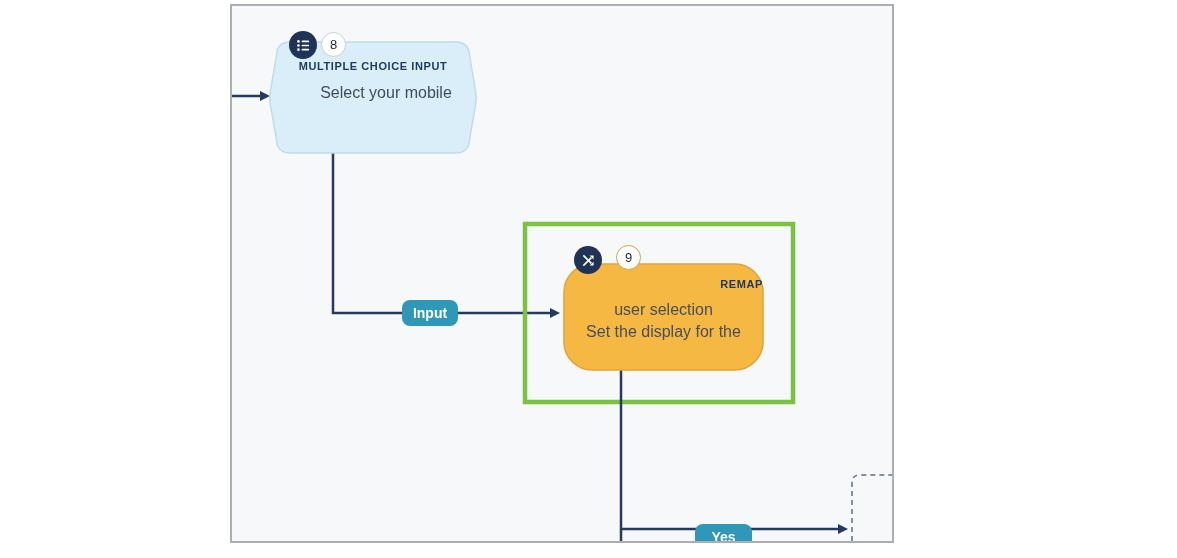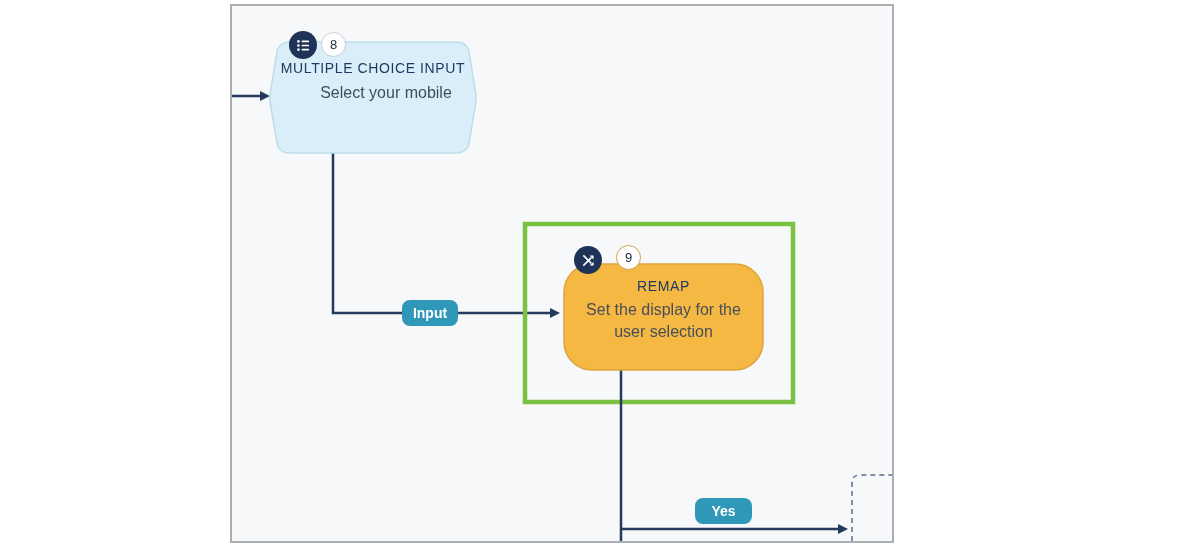--- a/index.html
+++ b/index.html
@@ -14,21 +14,21 @@
     background: #f6f8fa;
     border: 2px solid #abaeb3;
     overflow: hidden;
   }
   .layer { position: absolute; left: 0; top: 0; }
 
   .abs { position: absolute; }
 
   .node-title {
     position: absolute; text-align: center;
-    font-size: 14px; font-weight: normal; letter-spacing: 0.6px;
+    font-size: 11px; font-weight: bold; letter-spacing: 0.6px;
     color: #1e3a60; white-space: nowrap;
   }
   .node-body {
     position: absolute; text-align: center;
     font-size: 16px; line-height: 22px; color: #414d5b;
     white-space: nowrap;
   }
   .icon-circle {
     position: absolute; width: 28px; height: 28px; border-radius: 50%;
     background: #1e3357; display: flex; align-items: center; justify-content: center;
@@ -40,21 +40,21 @@
   }
   .num-badge.gray  { border: 1.5px solid #c9d1d9; }
   .num-badge.gold  { border: 1.5px solid #cfa24d; }
 
   .edge-label {
     position: absolute; background: #2f97b7; color: #ffffff;
     font-size: 14px; font-weight: bold;
     border-radius: 8px; display: flex; align-items: center; justify-content: center;
   }
   .edge-label.input { left: 170px; top: 294px; width: 56px; height: 26px; }
-  .edge-label.yes   { left: 463px; top: 492px; width: 57px; height: 26px; }
+  .edge-label.yes   { left: 463px; top: 518px; width: 57px; height: 26px; }
 </style>
 </head>
 <body>
 
 <div class="canvas">
 
   <svg class="layer" width="660" height="535" viewBox="0 0 660 535">
     <defs>
       <marker id="arrow" markerUnits="userSpaceOnUse" markerWidth="12" markerHeight="10" refX="2" refY="5" orient="auto">
         <path d="M0,0 L10,5 L0,10 Z" fill="#243a5e"></path>
@@ -105,24 +105,24 @@
     <div class="icon-circle" style="left:10px; top:-18px;">
       <svg width="15" height="15" viewBox="0 0 16 16">
         <path d="M 2.5,13.5 L 11,5" stroke="#ffffff" stroke-width="1.8" fill="none"></path>
         <path d="M 2.5,2.5 L 11,11" stroke="#ffffff" stroke-width="1.8" fill="none"></path>
         <path d="M 9.2,2.6 H 13.4 V 6.8 Z" fill="#ffffff"></path>
         <path d="M 13.4,9.2 V 13.4 H 9.2 Z" fill="#ffffff"></path>
       </svg>
     </div>
     <div class="num-badge gold" style="left:52px; top:-19px;">9</div>
 
-    <div class="node-title" style="left:0px; top:14px; width:199px;">REMAP</div>
+    <div class="node-title" style="left:0px; top:14px; width:199px;text-align:right;">REMAP</div>
 
     <div class="node-body" style="left:0px; top:35px; width:199px; color:#484f59;">
+      <div>user selection</div>
       <div>Set the display for the</div>
-      <div>user selection</div>
     </div>
   </div>
 
   <div class="edge-label input">Input</div>
   <div class="edge-label yes">Yes</div>
 
 </div>
 
 </body></html>

